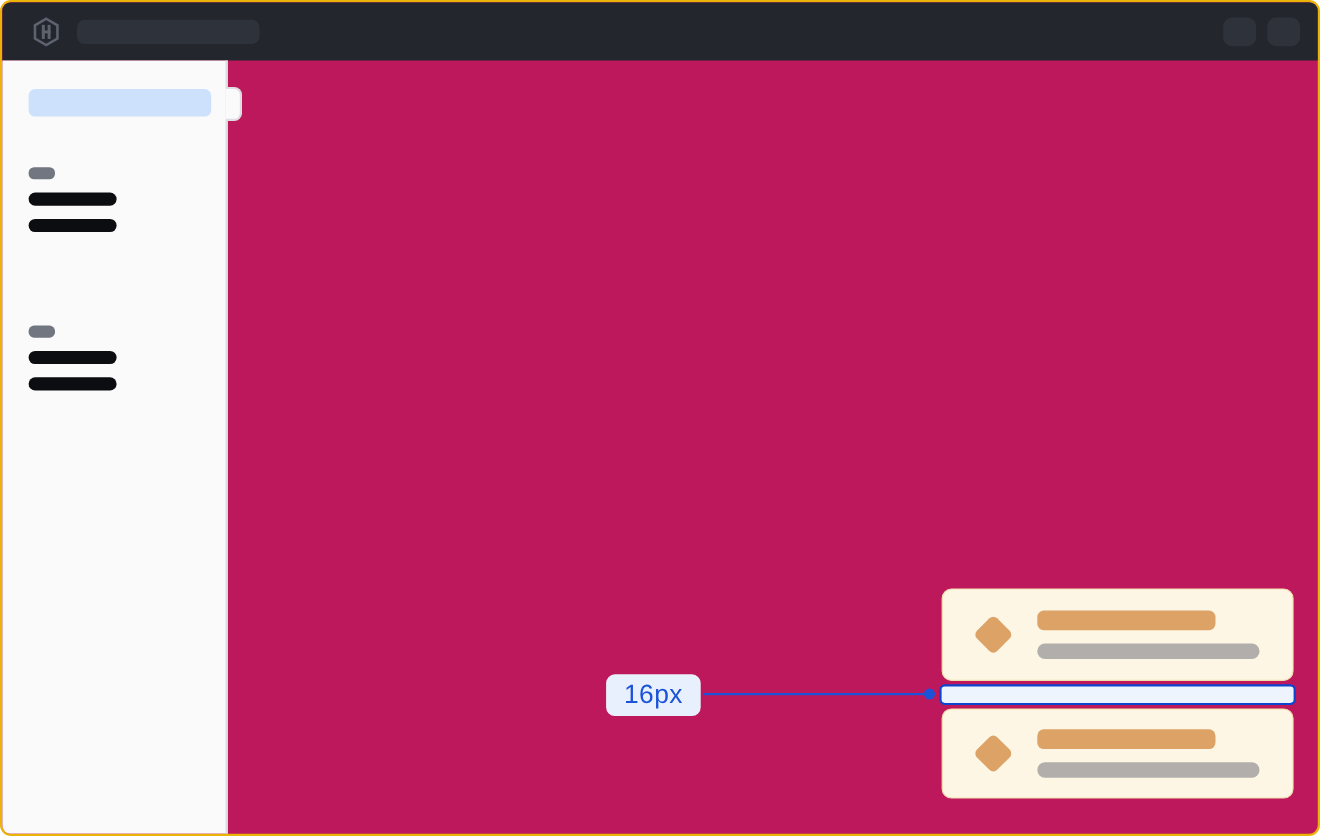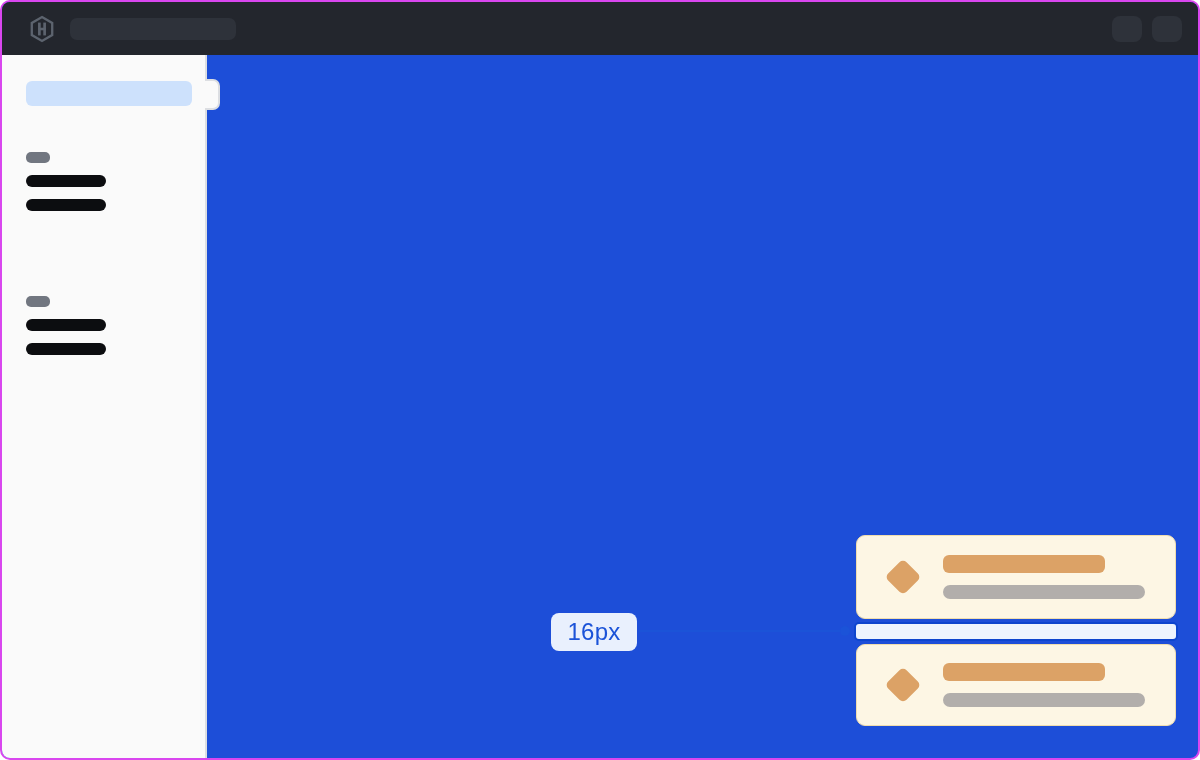--- a/index.html
+++ b/index.html
@@ -1,22 +1,22 @@
 <!DOCTYPE html>
 <html><head>
 <meta charset="utf-8">
 <style>
   html,body { margin:0; padding:0; background:#ffffff; }
   * { box-sizing:border-box; }
 
   .page {
     position:relative;
     width:1200px; height:760px;
-    background:#1d4ed8;
-    border:2px solid #d946ef;
+    background:#be185d;
+    border:2px solid #eab308;
     border-radius:10px;
     overflow:hidden;
     font-family:"Liberation Sans", sans-serif;
   }
 
   
   .topbar {
     position:absolute; top:0; left:0; right:0; height:53px;
     background:#23262d;
     display:flex; align-items:center;

